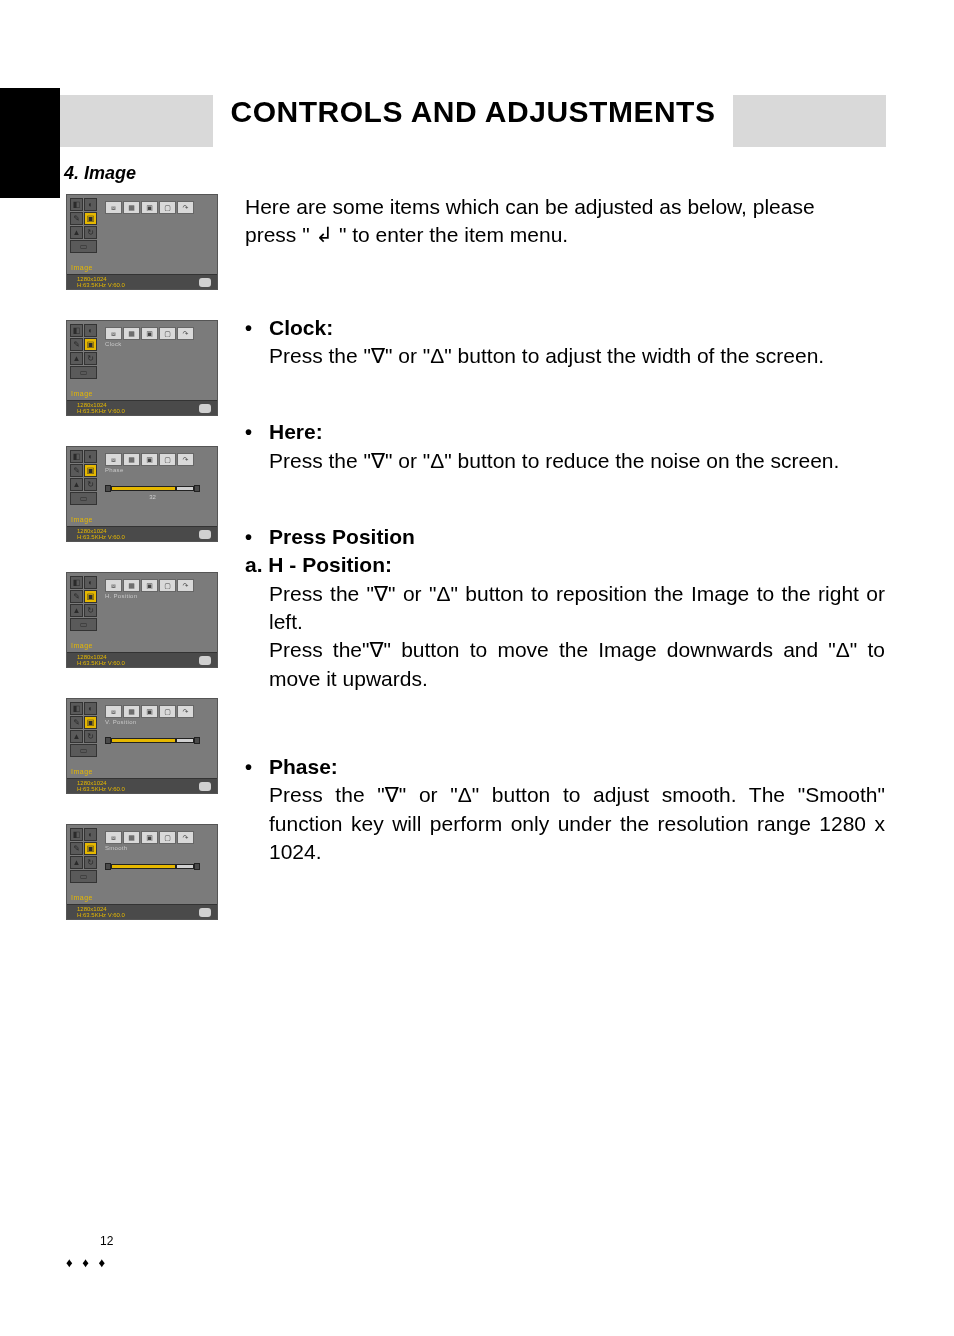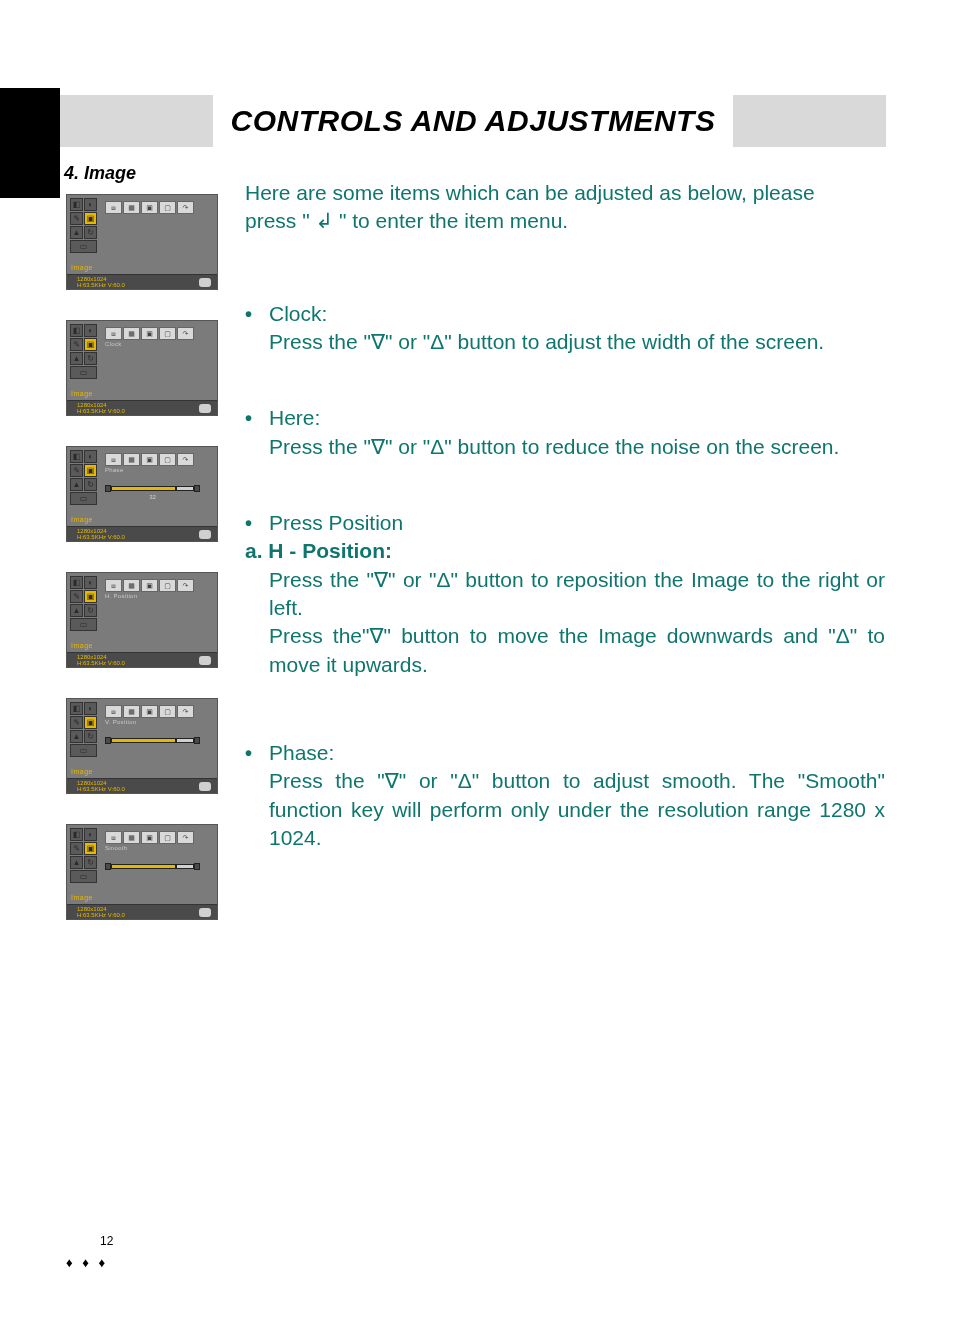--- a/index.html
+++ b/index.html
@@ -28,23 +28,21 @@
       height: 52px;
       background: #d9d9d9;
       display: flex;
       align-items: center;
       justify-content: center;
     }
     .header-white {
       background: #fff;
       height: 100%;
       display: flex;
-      align-items: center;
       padding: 0 18px;
-      font-style: italic;
     }
     .header-title {
       font-size: 30px;
       font-weight: 700;
       letter-spacing: 0.5px;
     }
     .section-heading {
       position: absolute;
       left: 64px;
       top: 163px;
@@ -165,39 +163,39 @@
       position: absolute;
       right: 6px;
       width: 12px;
       height: 9px;
       background: #d0d0d0;
       border-radius: 3px;
     }
     .content-col {
       position: absolute;
       left: 245px;
-      top: 179px;
+      top: 193px;
       width: 640px;
       font-size: 21px;
       line-height: 1.35;
-      color: #0f766e;
+      color: #000000;
     }
     .intro { margin-bottom: 64px; }
     .item-block { margin-bottom: 48px; }
     .item-head {
       display: flex;
       align-items: baseline;
     }
     .bullet {
       width: 24px;
       font-size: 20px;
       font-weight: 700;
     }
     .item-title {
-      font-weight: 400;
+      font-weight: 700;
     }
     .item-body {
       padding-left: 24px;
       text-align: justify;
     }
     .sub-head {
       font-weight: 700;
     }
     .sub-body { padding-left: 24px; text-align: justify; }
     .page-num {

